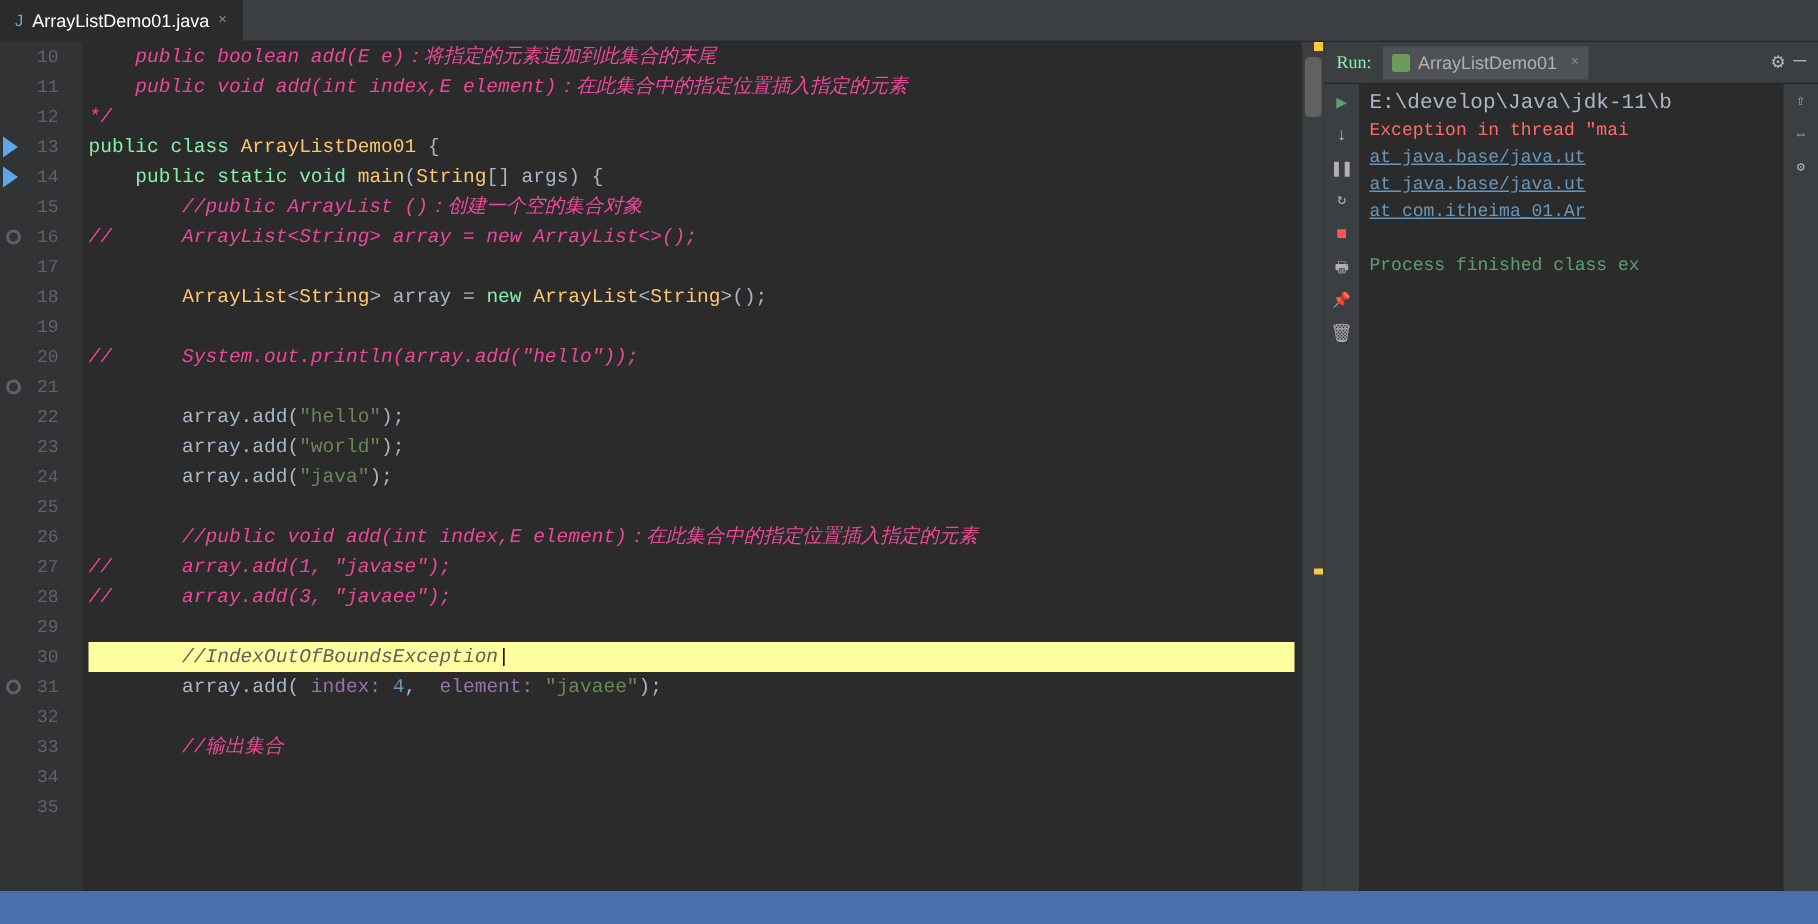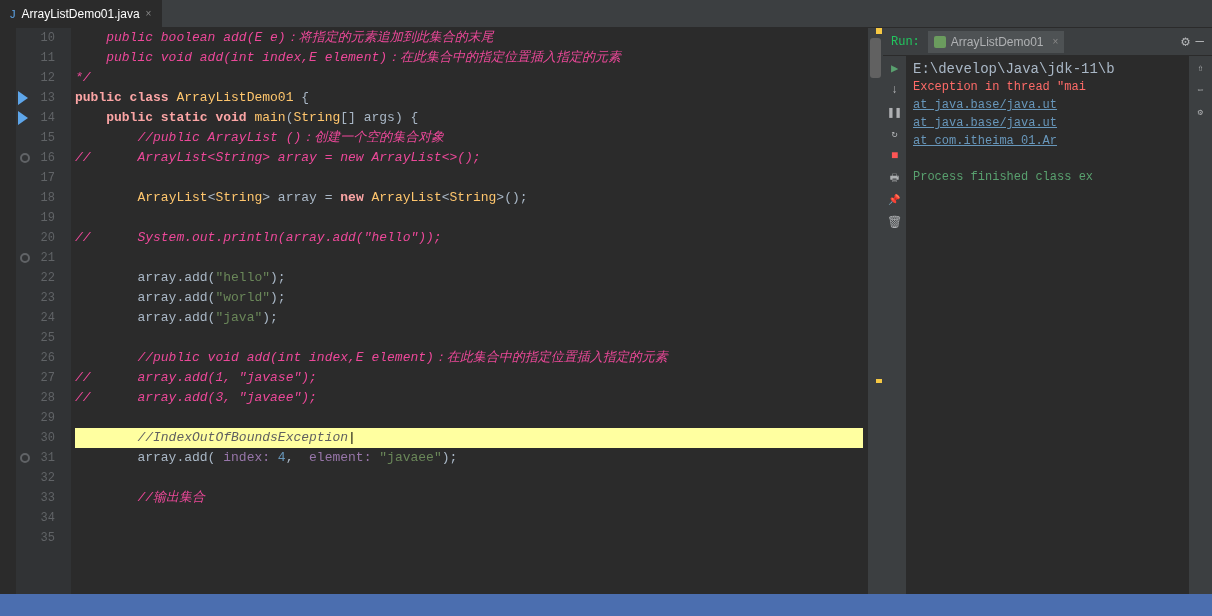--- a/index.html
+++ b/index.html
@@ -60,21 +60,20 @@
       flex-direction: column;
       overflow: hidden;
       position: relative;
     }
 
     .code-area {
       flex: 1;
       display: flex;
       overflow: hidden;
       background: #2b2b2b;
-      padding-left: 16px;
     }
 
     .gutter {
       width: 55px;
       background: #313335;
       color: #606366;
       font-size: 12px;
       line-height: 20px;
       text-align: right;
       padding-right: 8px;
@@ -121,21 +120,21 @@
     }
 
     .code-line {
       height: 20px;
       white-space: pre;
       display: flex;
       align-items: center;
     }
 
     
-    .kw { color: #fca5a5; font-weight: bold; }
+    .kw { color: #86efac; font-weight: normal; }
     .str { color: #6a8759; }
     .comment { color: #ec4899; font-style: italic; }
     .cn { color: #ffc66d; }
     .num { color: #6897bb; }
     .cls { color: #ffc66d; }
     .normal { color: #a9b7c6; }
 
     
     .editor-scrollbar {
       width: 15px;
@@ -160,22 +159,22 @@
       display: flex;
       align-items: center;
       background: #3c3f41;
       height: 28px;
       padding: 0 8px;
       gap: 8px;
       border-bottom: 1px solid #2b2b2b;
     }
 
     .run-label {
-      color: #22c55e;
-      font-family: Liberation Mono, monospace;
+      color: #86efac;
+      font-family: Liberation Serif, serif;
       font-size: 12px;
     }
 
     .run-tab {
       display: flex;
       align-items: center;
       gap: 5px;
       color: #afb1b3;
       font-family: Arial, sans-serif;
       font-size: 12px;

